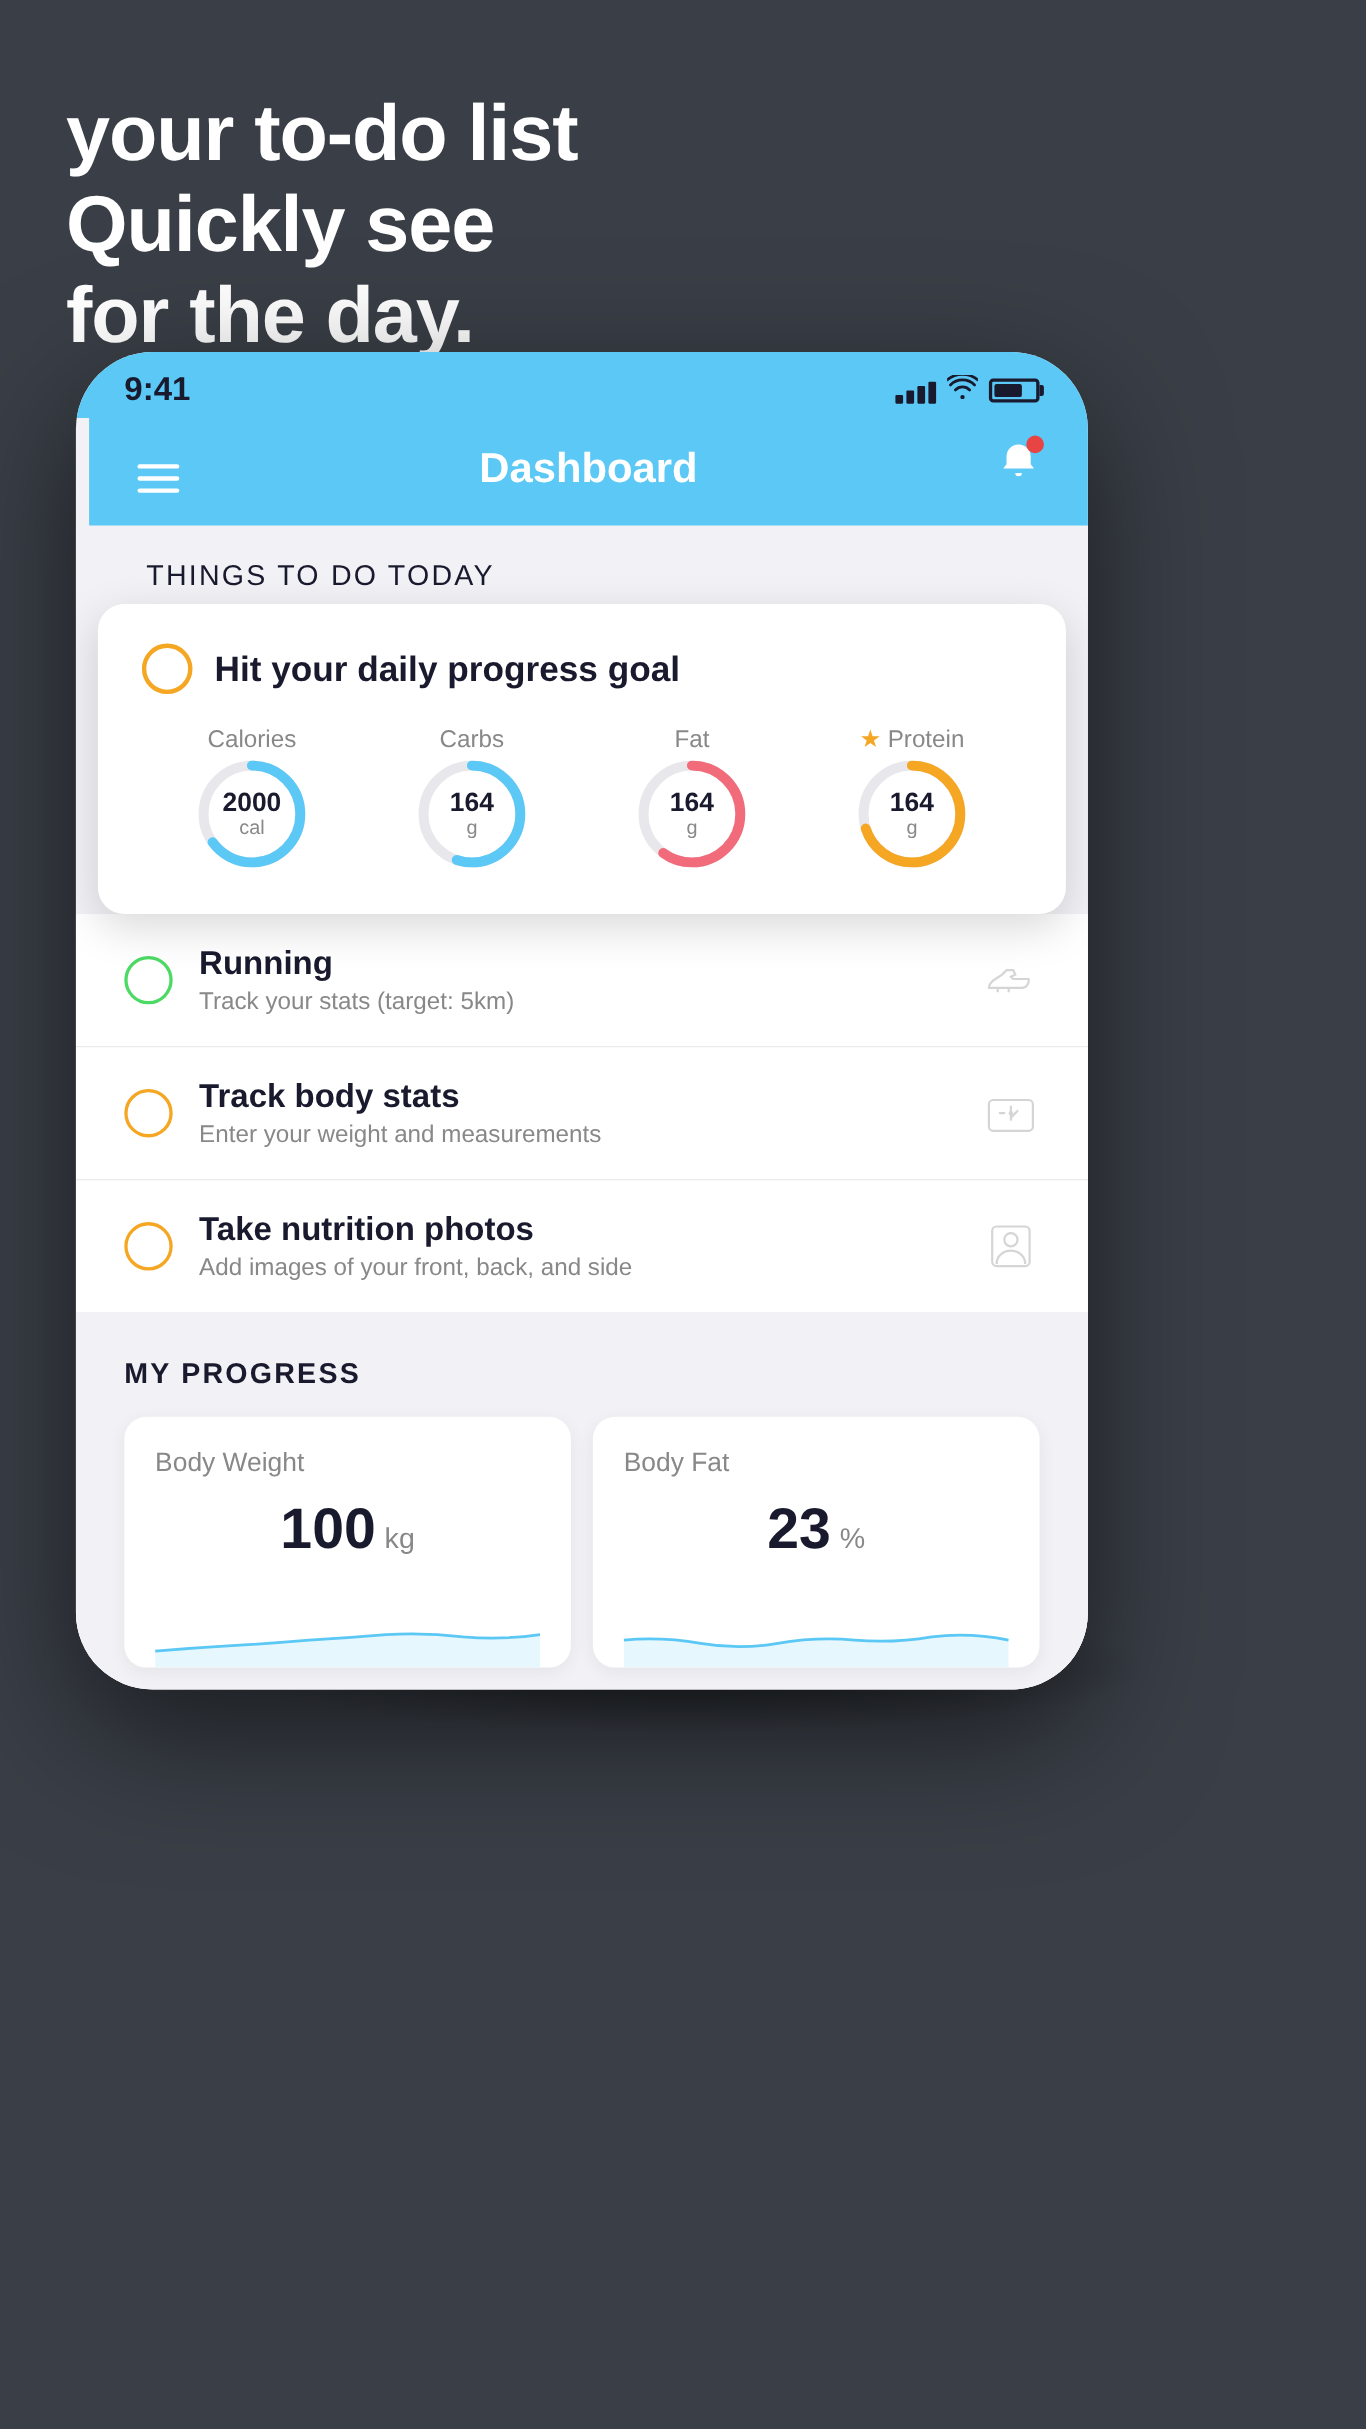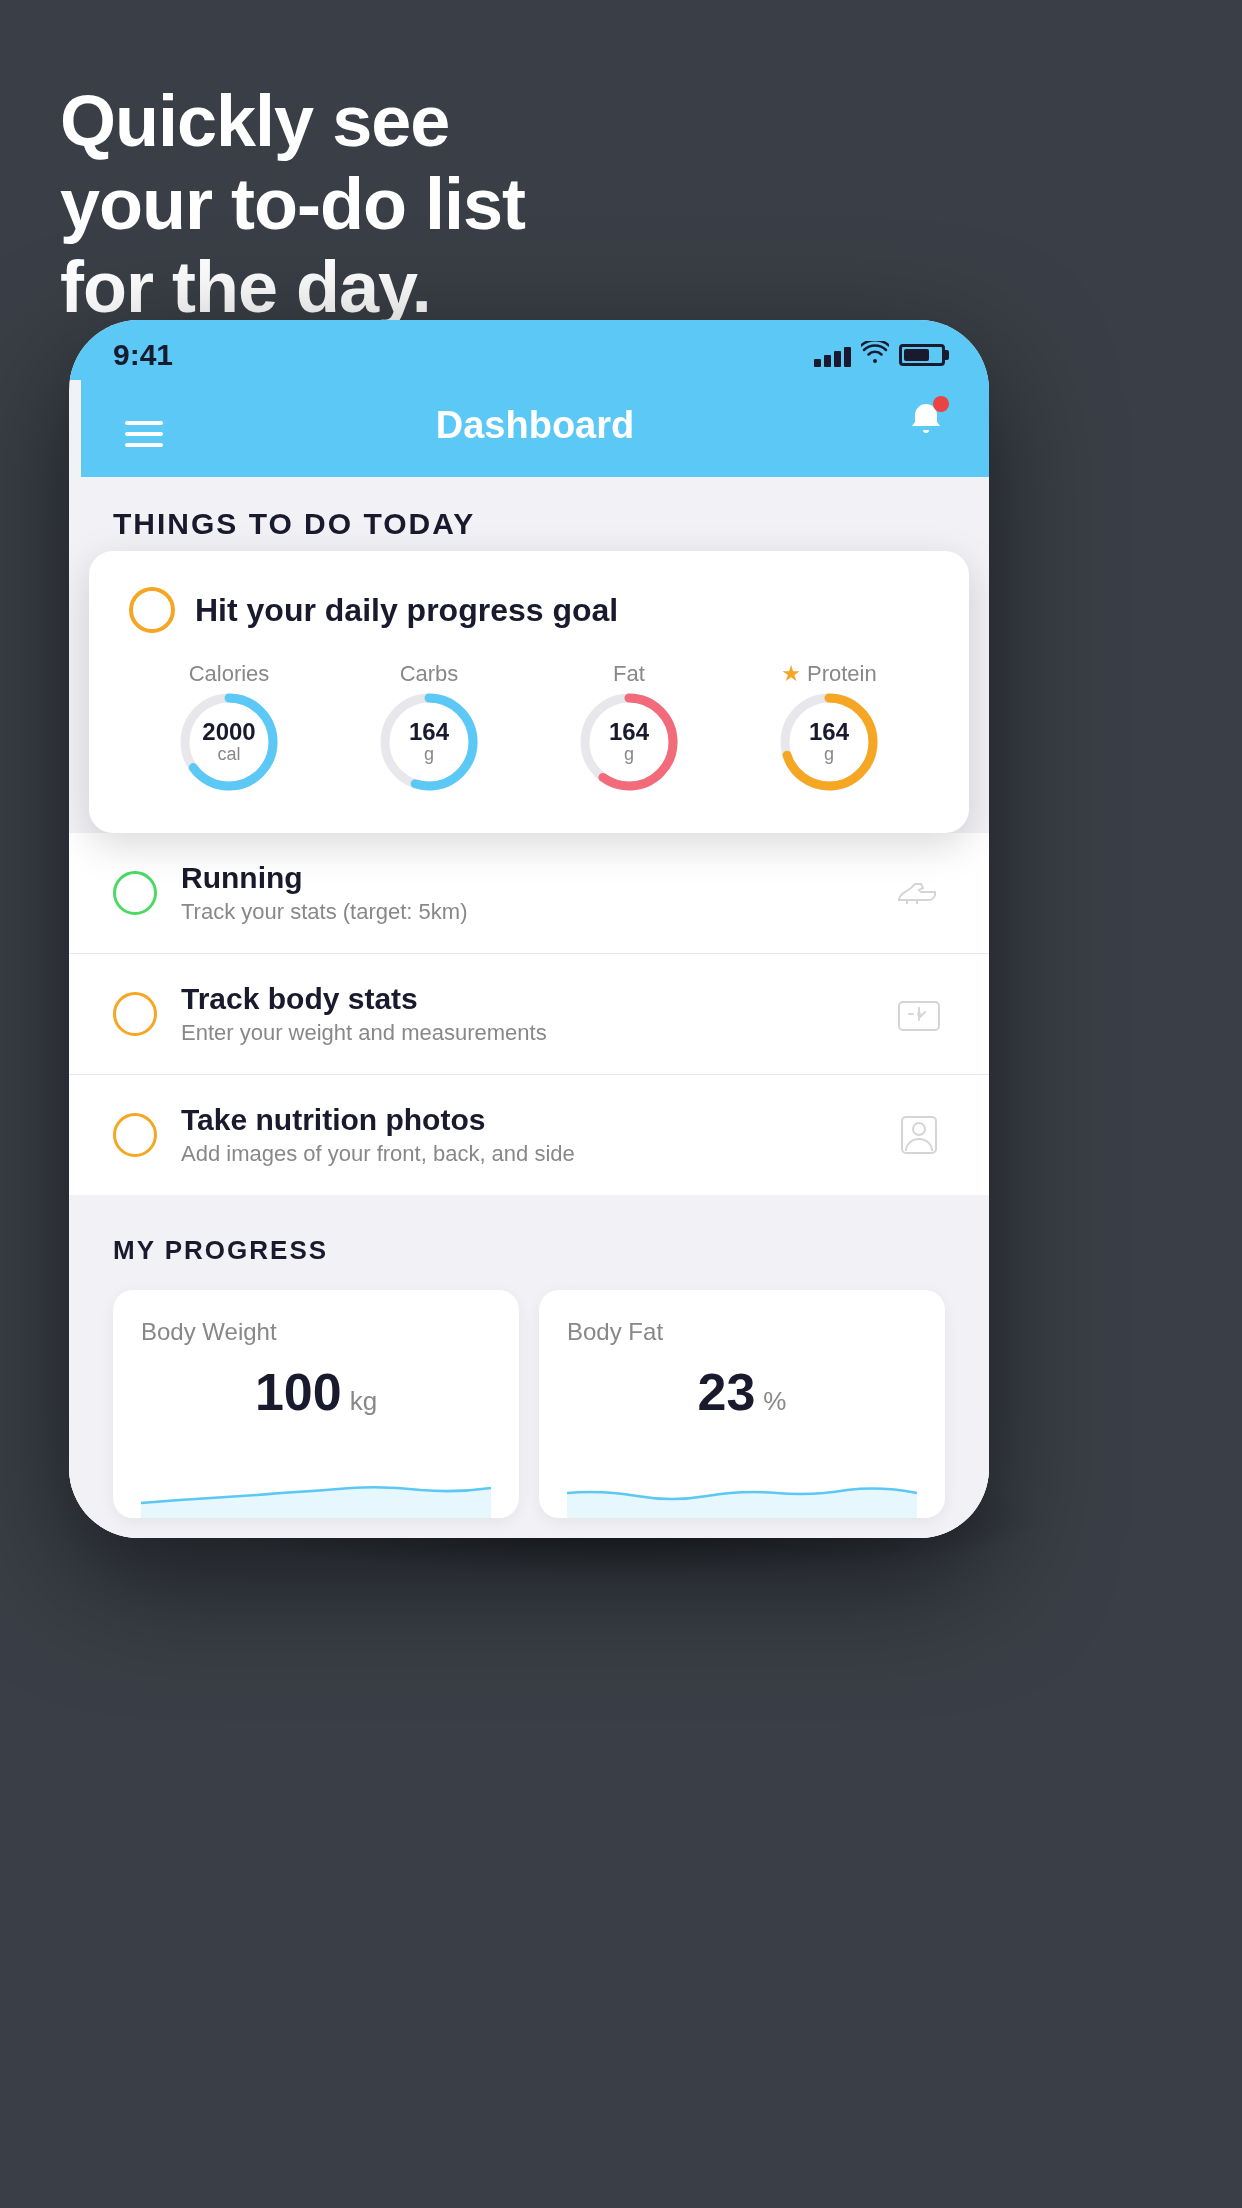--- a/index.html
+++ b/index.html
@@ -164,25 +164,26 @@
       background: #f2f2f6;
       padding: 0;
     }
 
     
     .section-header {
       background: #f2f2f6;
       padding: 30px 44px 10px 44px;
     }
     .section-title {
-      font-size: 30px;
-      font-weight: 700;
+      font-size: 26px;
+      font-weight: 400;
       color: #1a1a2e;
       letter-spacing: 2px;
       text-transform: uppercase;
+      margin-left: 20px;
     }
 
     
     .nutrition-card {
       background: white;
       border-radius: 24px;
       margin: 0px 20px 0 20px;
       padding: 36px 40px 36px 40px;
       box-shadow: 0 12px 40px rgba(0,0,0,0.15);
       position: relative;
@@ -367,22 +368,22 @@
     }
     circle.progress-arc {
       fill: none;
       stroke-linecap: round;
     }
   </style>
 </head>
 <body>
 
 <div class="hero-text">
+  <div>your to-do list</div>
   <div>Quickly see</div>
-  <div>your to-do list</div>
   <div>for the day.</div>
 </div>
 
 <div class="phone-wrapper">
   <div class="phone-shadow-blob"></div>
   <div class="phone">
 
     <div class="status-bar">
       <span class="status-time">9:41</span>
       <div class="status-icons">

